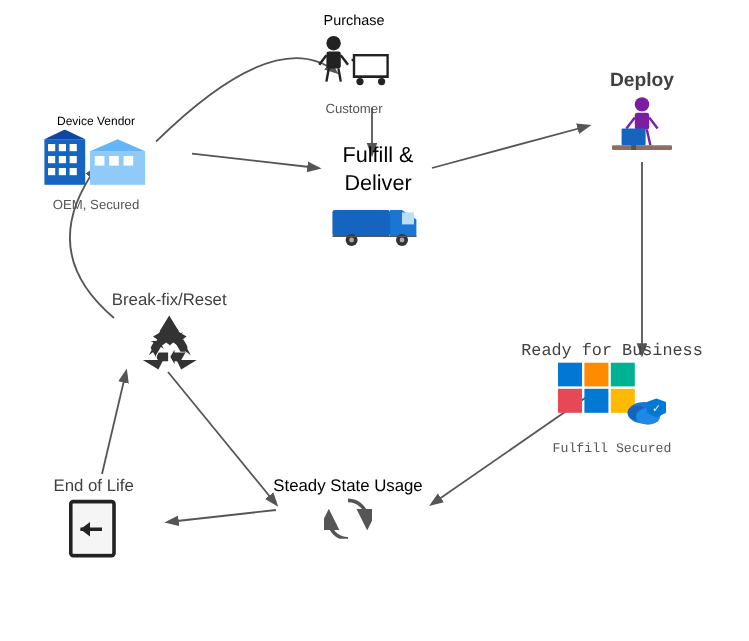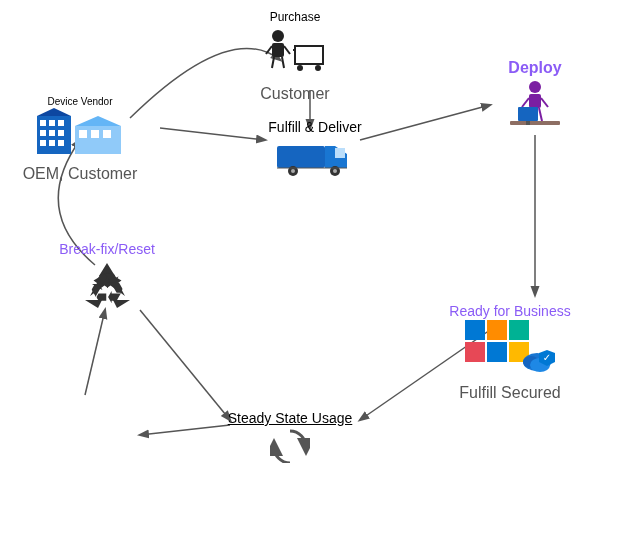--- a/index.html
+++ b/index.html
@@ -19,38 +19,38 @@
     .node {
       position: absolute;
       text-align: center;
     }
     .node-label {
       font-size: 13px;
       color: #000;
       line-height: 1.3;
     }
     .node-label.blue {
-      color: #8b5cf6;
+      color: #404040;
       font-size: 14px;
       font-weight: 400;
     }
     .icon-area {
       font-size: 36px;
       line-height: 1;
       margin-bottom: 2px;
     }
     svg.arrows {
       position: absolute;
       top: 0; left: 0;
       width: 624px;
       height: 534px;
       pointer-events: none;
     }
     .small-label {
-      font-size: 16px;
+      font-size: 11px;
       color: #555;
     }
   </style>
 </head>
 <body>
 
 <div class="diagram">
 
   <svg class="arrows">
 
@@ -122,25 +122,25 @@
         <rect x="23" y="32" width="6" height="6" fill="#fff"></rect>
         <polygon points="2,8 19,0 36,8" fill="#0d47a1"></polygon>
 
         <rect x="40" y="18" width="46" height="28" fill="#90caf9"></rect>
         <rect x="44" y="22" width="8" height="8" fill="#fff"></rect>
         <rect x="56" y="22" width="8" height="8" fill="#fff"></rect>
         <rect x="68" y="22" width="8" height="8" fill="#fff"></rect>
         <polygon points="40,18 63,8 86,18" fill="#64b5f6"></polygon>
       </svg>
     </div>
-    <div class="node-label small-label">OEM, Customer</div>
+    <div class="node-label small-label">OEM, Secured</div>
   </div>
 
   <div class="node" style="left:255px; top:118px; width:120px;">
-    <div class="node-label" style="font-size:14px; font-weight:500;">Fulfill &amp; Deliver</div>
+    <div class="node-label" style="font-size:18px; font-weight:500;">Fulfill &amp; Deliver</div>
     <div class="icon-area">
       
       <svg width="80" height="40" viewBox="0 0 80 40">
         <rect x="2" y="10" width="48" height="22" fill="#1565c0" rx="2"></rect>
         <polygon points="50,10 50,32 72,32 72,18 60,10" fill="#1976d2"></polygon>
         <rect x="60" y="12" width="10" height="10" fill="#bbdefb"></rect>
         <circle cx="18" cy="35" r="5" fill="#333"></circle>
         <circle cx="18" cy="35" r="2" fill="#aaa"></circle>
         <circle cx="60" cy="35" r="5" fill="#333"></circle>
         <circle cx="60" cy="35" r="2" fill="#aaa"></circle>
@@ -163,21 +163,21 @@
 
         <rect x="10" y="42" width="50" height="4" fill="#8d6e63" rx="1"></rect>
 
         <rect x="18" y="28" width="20" height="14" fill="#1565c0" rx="1"></rect>
         <rect x="26" y="42" width="4" height="4" fill="#555"></rect>
       </svg>
     </div>
   </div>
 
 
-  <div class="node" style="left:430px; top:302px; width:160px;">
+  <div class="node" style="left:430px; top:284px; width:160px;font-family:Liberation Mono, monospace;">
     <div class="node-label blue" style="font-size:14px;">Ready for Business</div>
     <div class="icon-area">
       
       <svg width="90" height="55" viewBox="0 0 90 55">
 
         <rect x="0" y="0" width="20" height="20" fill="#0078d4"></rect>
         <rect x="22" y="0" width="20" height="20" fill="#ff8c00"></rect>
         <rect x="44" y="0" width="20" height="20" fill="#00b294"></rect>
         <rect x="0" y="22" width="20" height="20" fill="#e74856"></rect>
         <rect x="22" y="22" width="20" height="20" fill="#0078d4"></rect>
@@ -187,41 +187,54 @@
         <ellipse cx="66" cy="42" rx="8" ry="6" fill="#1565c0"></ellipse>
         <ellipse cx="75" cy="45" rx="10" ry="7" fill="#1e88e5"></ellipse>
 
         <polygon points="82,30 90,33 90,42 82,46 74,42 74,33" fill="#0078d4"></polygon>
         <text x="82" y="41" font-size="10" fill="#fff" text-anchor="middle">✓</text>
       </svg>
     </div>
     <div class="node-label small-label">Fulfill Secured</div>
   </div>
 
-  <div class="node" style="left:210px; top:409px; width:160px;text-decoration:underline;">
+  <div class="node" style="left:210px; top:395px; width:160px;">
     <div class="node-label" style="font-size:14px; font-weight:500;">Steady State Usage</div>
     <div class="icon-area" style="font-size:28px;">
       
       <svg width="40" height="36" viewBox="0 0 40 36">
         <path d="M20,4 A16,16 0 0,1 36,20" stroke="#555" stroke-width="3" fill="none" marker-end="url(#arr2)"></path>
         <path d="M20,36 A16,16 0 0,1 4,20" stroke="#555" stroke-width="3" fill="none" marker-end="url(#arr3)"></path>
         <defs>
           <marker id="arr2" markerWidth="6" markerHeight="6" refX="3" refY="3" orient="auto">
             <path d="M0,0 L0,6 L6,3 z" fill="#555"></path>
           </marker>
           <marker id="arr3" markerWidth="6" markerHeight="6" refX="3" refY="3" orient="auto">
             <path d="M0,0 L0,6 L6,3 z" fill="#555"></path>
           </marker>
         </defs>
       </svg>
     </div>
   </div>
 
-
-  <div class="node" style="left:42px; top:240px; width:130px;">
+  <div class="node" style="left:18px; top:395px; width:120px;">
+    <div class="node-label blue" style="font-size:14px; font-weight:500;">End of Life</div>
+    <div class="icon-area">
+      
+      <svg width="55" height="55" viewBox="0 0 55 55">
+        <rect x="8" y="5" width="36" height="45" rx="2" fill="none" stroke="#222" stroke-width="3"></rect>
+        <rect x="10" y="7" width="32" height="41" rx="1" fill="#f5f5f5"></rect>
+
+        <line x1="34" y1="28" x2="16" y2="28" stroke="#222" stroke-width="3"></line>
+        <polygon points="16,28 24,22 24,34" fill="#222"></polygon>
+      </svg>
+    </div>
+  </div>
+
+  <div class="node" style="left:76px; top:240px; width:130px;">
     <div class="node-label blue" style="font-size:14px; font-weight:500;">Break-fix/Reset</div>
     <div class="icon-area">
       
       <svg width="55" height="55" viewBox="0 0 55 55">
 
         <path d="M27,5 L35,18 L29,18 L29,28 L25,28 L25,18 L19,18 Z" fill="#333"></path>
         <path d="M45,38 L38,25 L41.5,22.5 L27,14 L27,30 L30.5,27.5 Z" fill="#333"></path>
         <path d="M10,38 L17,25 L13.5,22.5 L28,14 L28,30 L24.5,27.5 Z" fill="#333"></path>
         <path d="M5,42 L22,42 L18,50 Z" fill="#333"></path>
         <path d="M50,42 L33,42 L37,50 Z" fill="#333"></path>

